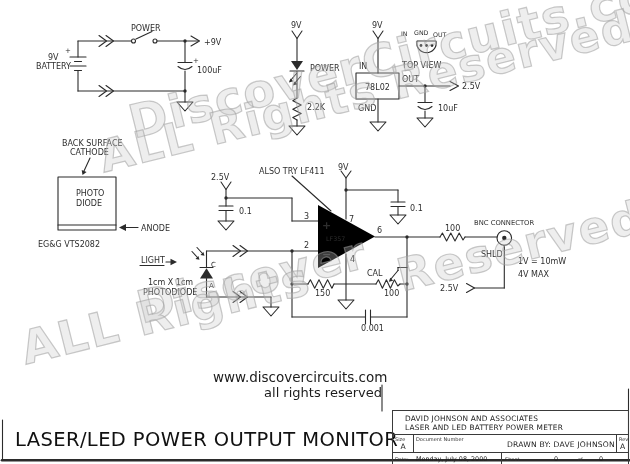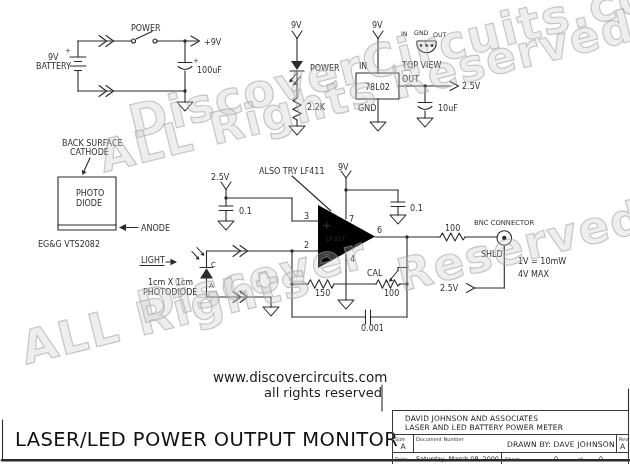--- a/index.html
+++ b/index.html
@@ -322,21 +322,21 @@
       <div class="tb-col" id="tb-doc">
         <span class="tiny">Document Number</span>
       </div>
       <div class="tb-col" id="tb-rev">
         <span class="tiny">Rev</span>
         <span class="val">A</span>
       </div>
     </div>
     <div id="tb-row3">
       <span class="tiny" style="left:2px;top:3px">Date:</span>
-      <span class="v" style="left:23px;top:2px">Saturday, March 08, 2000</span>
+      <span class="v" style="left:23px;top:2px">Monday, July 08, 2000</span>
       <span id="tb-sheetdiv"></span>
       <span class="tiny" style="left:112px;top:3px">Sheet</span>
       <span class="v" style="left:161px;top:2px">0</span>
       <span class="tiny" style="left:185px;top:3px">of</span>
       <span class="v" style="left:206px;top:2px">0</span>
     </div>
   </div>
 
 </div>
 

